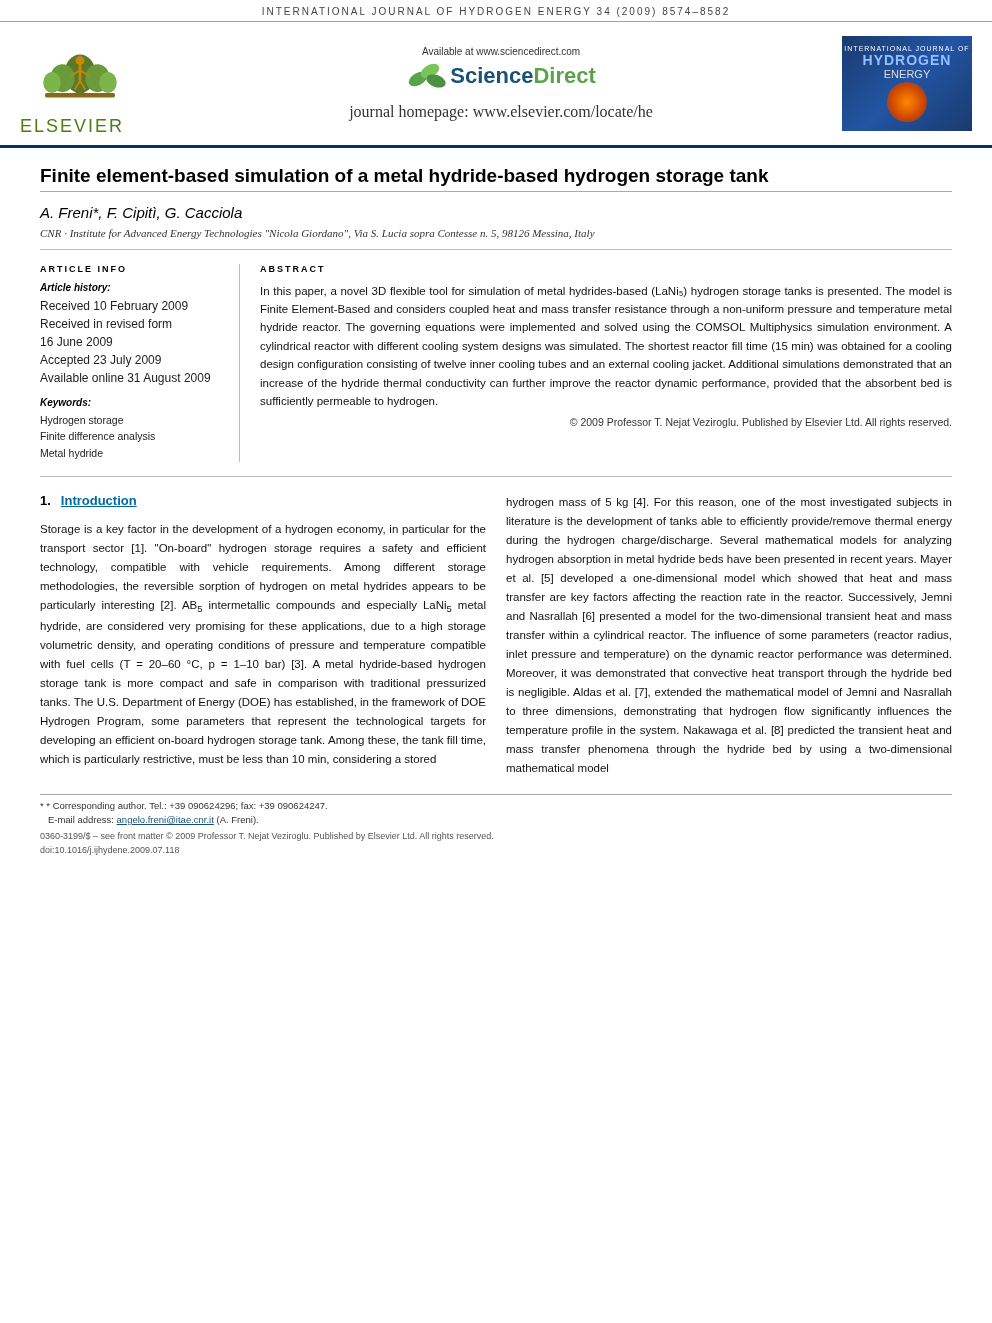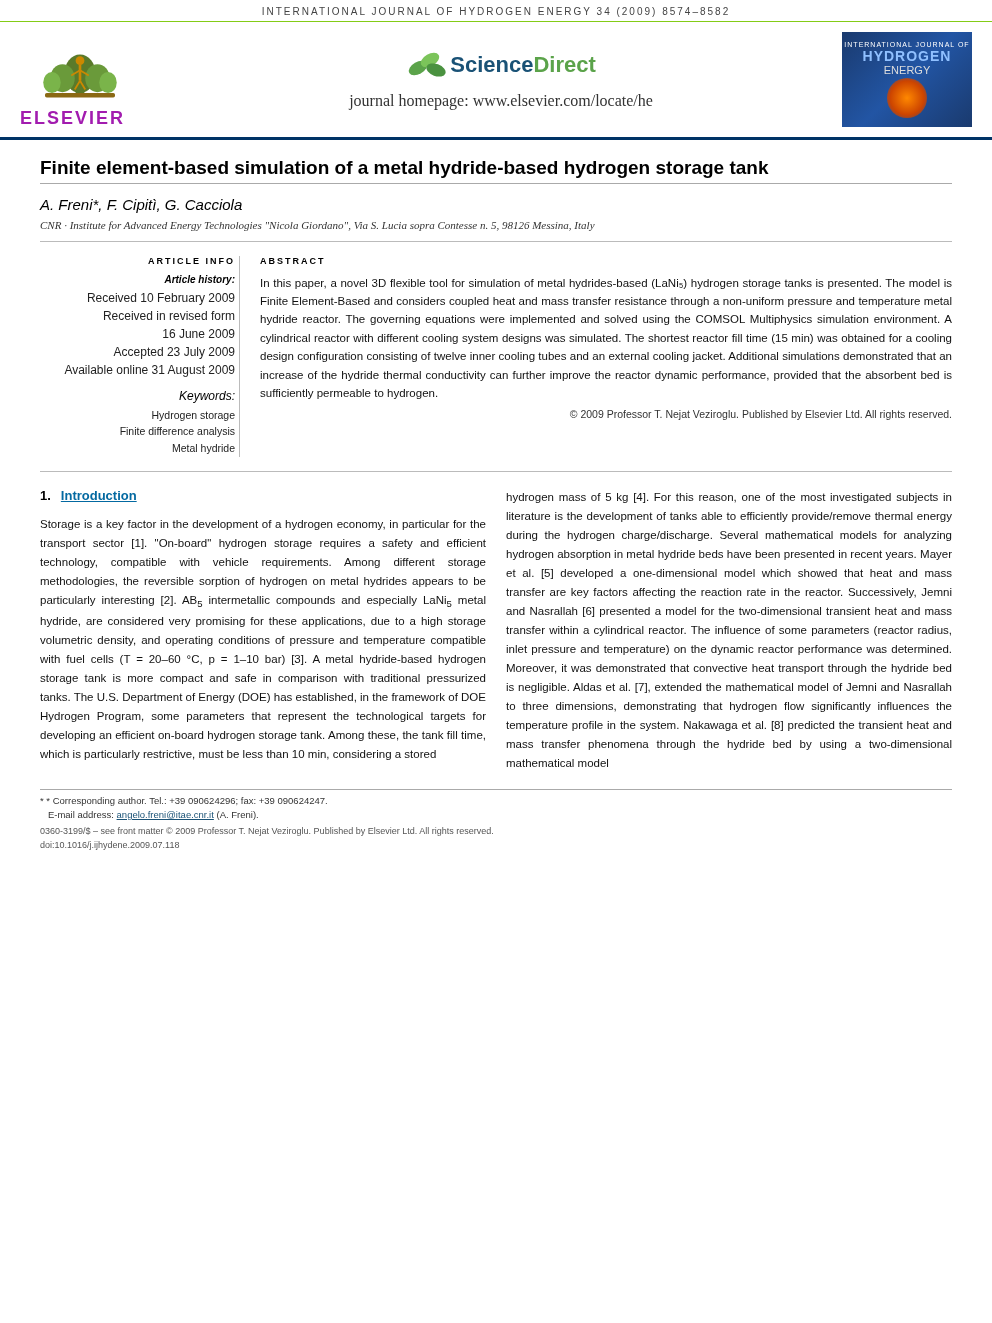--- a/index.html
+++ b/index.html
@@ -47,25 +47,25 @@
       align-items: flex-start;
     }
 
     .elsevier-tree {
       width: 120px;
       height: 70px;
     }
 
     .elsevier-text {
       font-size: 18px;
-      font-weight: bold;
-      color: #a21caf;
+      font-weight: normal;
+      color: #4d7c0f;
       letter-spacing: 2px;
       font-family: Arial, sans-serif;
-      margin-top: 8px;
+      margin-top: 16px;
     }
 
     .sciencedirect-center {
       text-align: center;
       flex: 1;
     }
 
     .sciencedirect-center .available {
       font-size: 10px;
       color: #333;
@@ -178,22 +178,21 @@
       gap: 20px;
       margin-bottom: 16px;
       border-bottom: 1px solid #bbb;
       padding-bottom: 14px;
     }
 
     .article-info-left {
       width: 200px;
       flex-shrink: 0;
       border-right: 1px solid #bbb;
-      padding-right: 4px;
-      text-align: right;
+      padding-right: 14px;
     }
 
     .article-info-right {
       flex: 1;
     }
 
     .info-heading {
       font-size: 9px;
       letter-spacing: 2px;
       font-family: Arial, sans-serif;
@@ -212,27 +211,26 @@
     }
 
     .article-history-item {
       font-size: 12px;
       line-height: 1.5;
       font-family: Arial, sans-serif;
       color: #222;
     }
 
     .keywords-label {
-      font-size: 12px;
-      font-weight: normal;
+      font-size: 10px;
+      font-weight: bold;
       font-style: italic;
       font-family: Arial, sans-serif;
       margin-top: 10px;
       margin-bottom: 4px;
-      margin-left: 10px;
     }
 
     .keyword-item {
       font-size: 10.5px;
       line-height: 1.6;
       font-family: Arial, sans-serif;
       color: #222;
     }
 
     .abstract-text {
@@ -345,20 +343,21 @@
         <line x1="60" y1="40" x2="60" y2="58" stroke="#cc8800" stroke-width="3"></line>
         <line x1="60" y1="46" x2="50" y2="52" stroke="#cc8800" stroke-width="2"></line>
         <line x1="60" y1="46" x2="70" y2="52" stroke="#cc8800" stroke-width="2"></line>
         <line x1="60" y1="58" x2="54" y2="68" stroke="#cc8800" stroke-width="2"></line>
         <line x1="60" y1="58" x2="66" y2="68" stroke="#cc8800" stroke-width="2"></line>
       </svg>
       <div class="elsevier-text">ELSEVIER</div>
     </div>
 
     <div class="sciencedirect-center">
+      <div class="available">Available at www.sciencedirect.com</div>
       <div class="sciencedirect-logo">
 
         <svg width="40" height="30" viewBox="0 0 40 30">
           <ellipse cx="12" cy="18" rx="10" ry="6" fill="#5ba34a" transform="rotate(-30 12 18)"></ellipse>
           <ellipse cx="24" cy="10" rx="10" ry="6" fill="#7bc45a" transform="rotate(-30 24 10)"></ellipse>
           <ellipse cx="30" cy="20" rx="10" ry="6" fill="#4a9240" transform="rotate(20 30 20)"></ellipse>
         </svg>
         <div style="display:flex; flex-direction:column; align-items:flex-start;">
           <span class="sd-text">
             Science<span>Direct</span>

